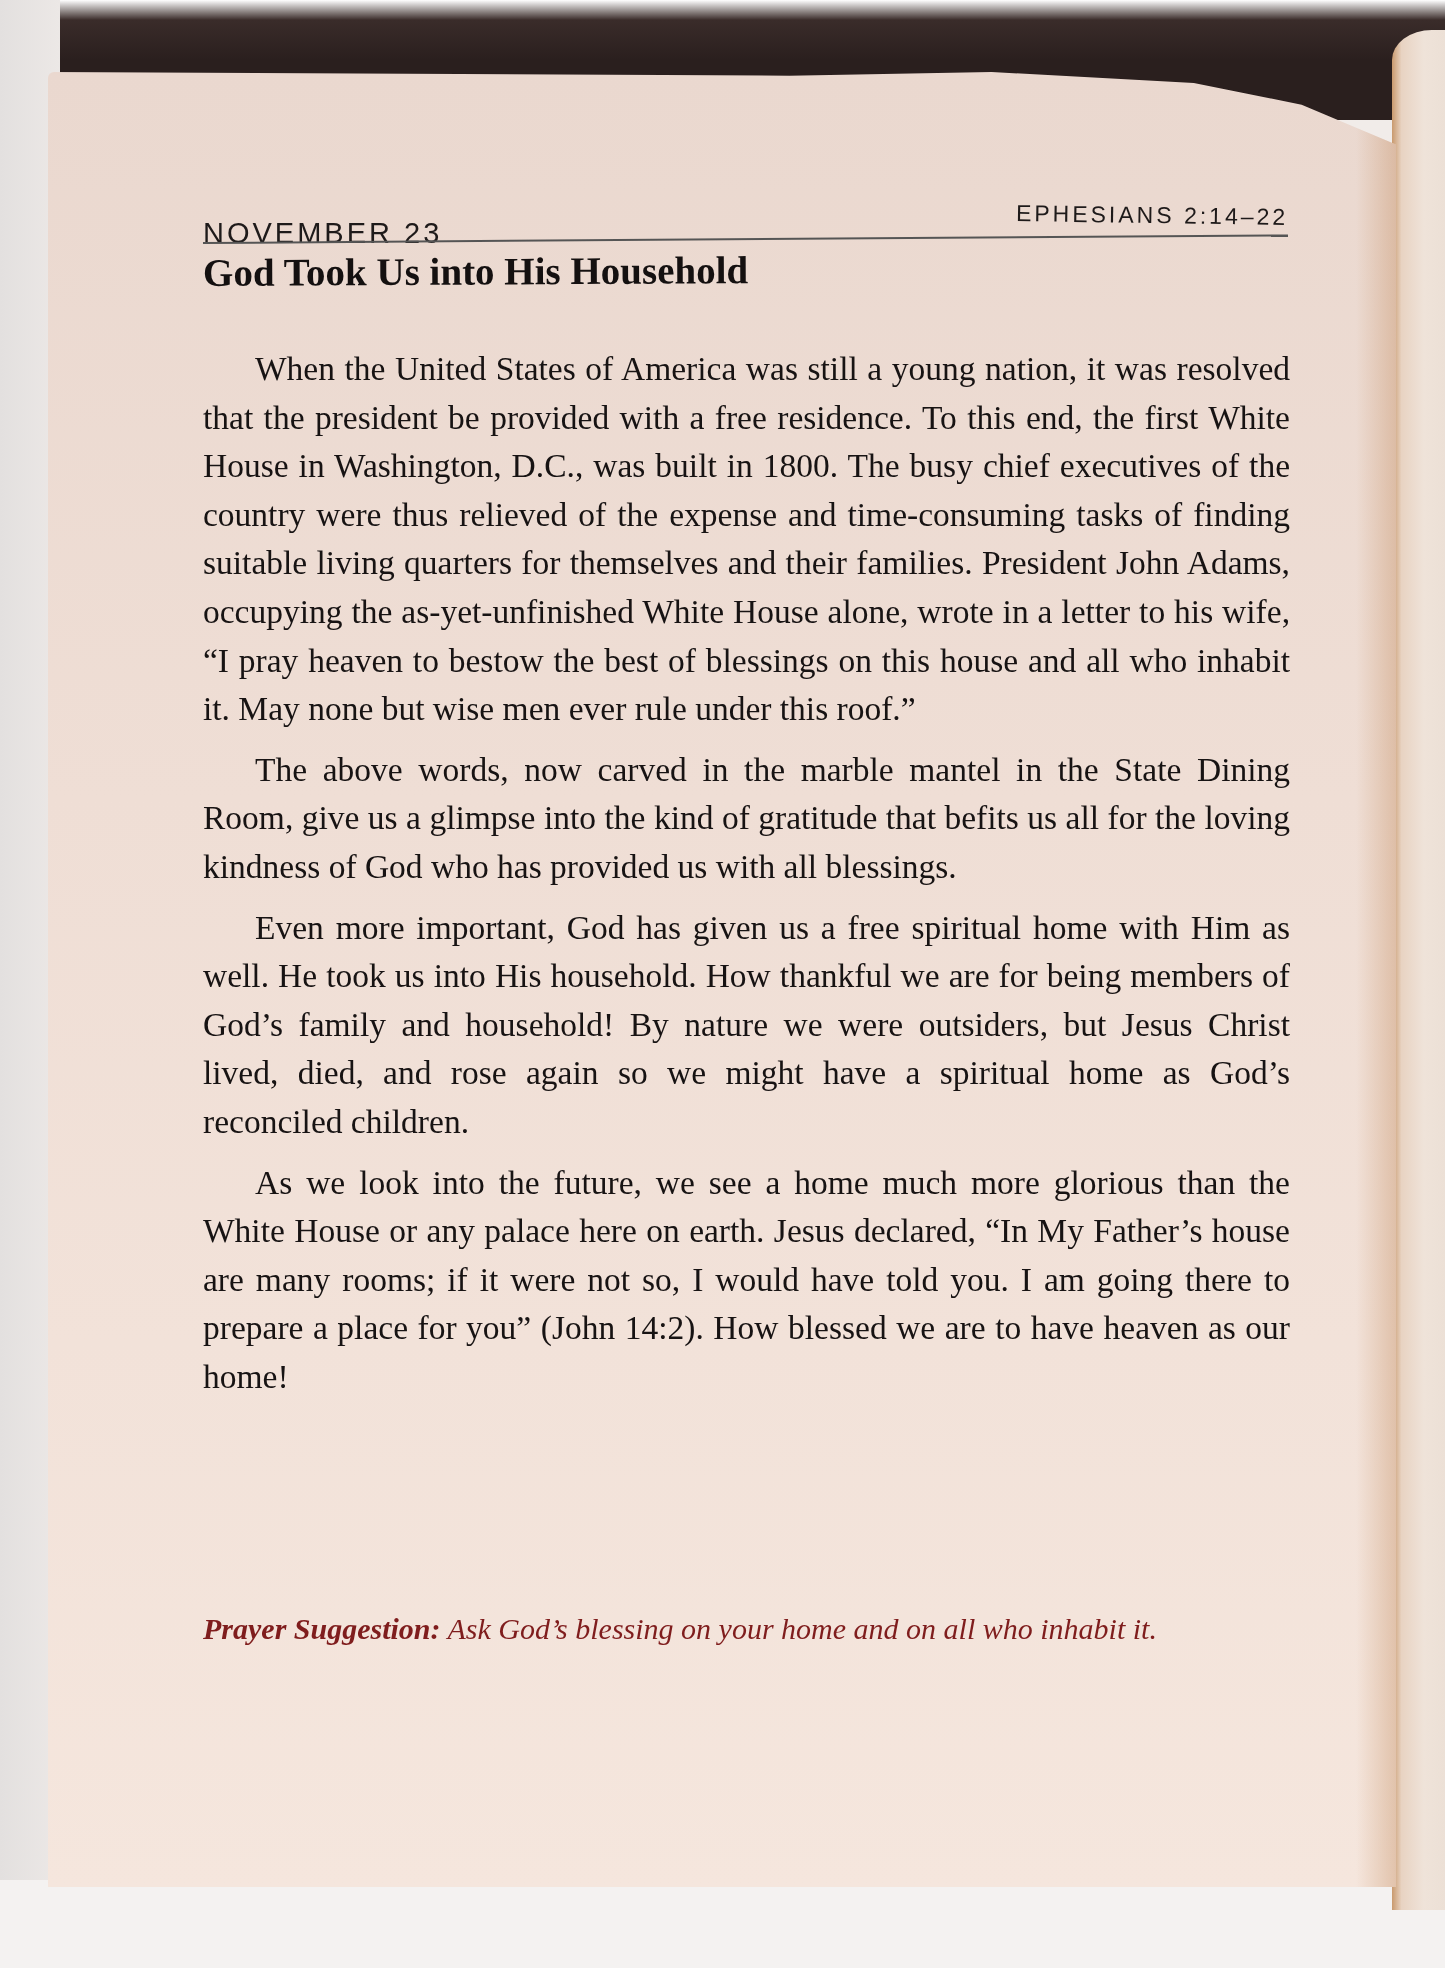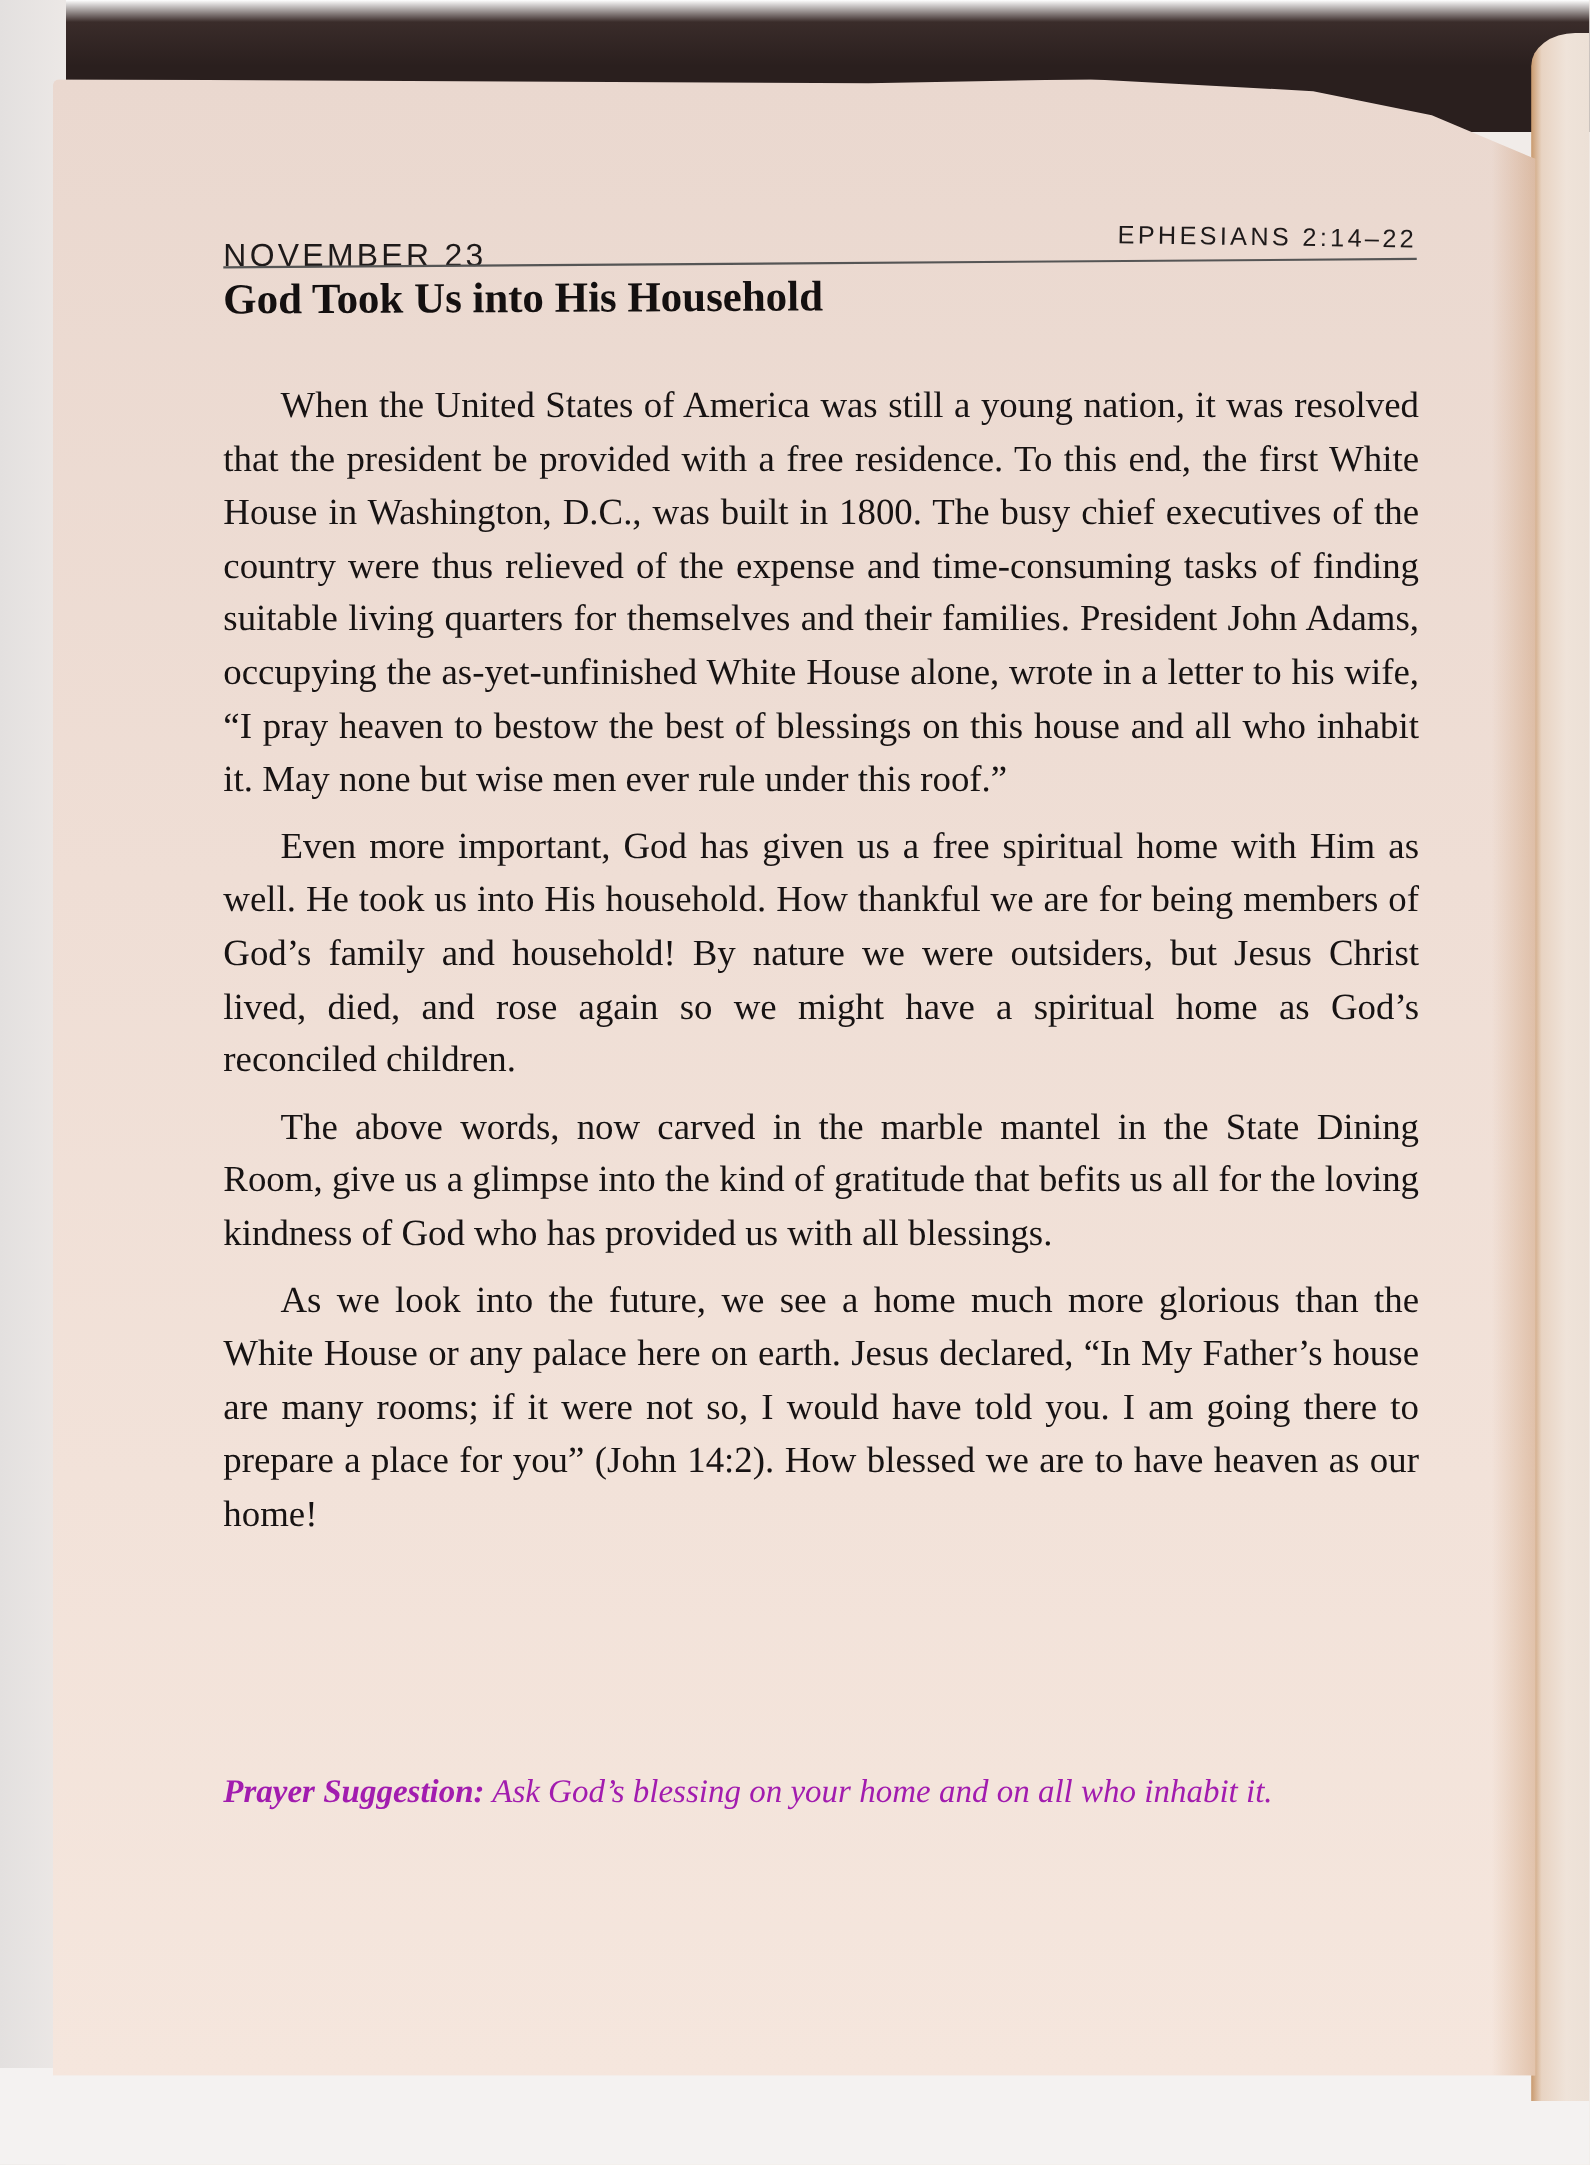--- a/index.html
+++ b/index.html
@@ -61,21 +61,21 @@
       transform: rotate(-0.3deg); transform-origin: left center;
     }
     .body-text {
       position: absolute; left: 203px; top: 333px; width: 1087px;
       font-size: 33.5px; line-height: 48.6px; color: #171313;
       text-align: justify;
     }
     .body-text p { text-indent: 52px; margin-top: 12px; }
     .prayer {
       position: absolute; left: 203px; top: 1608px; width: 1087px;
-      font-size: 30px; line-height: 42px; color: #a21caf;
+      font-size: 30px; line-height: 42px; color: #7f1d1d;
       font-style: italic;
     }
     .prayer .label { font-weight: bold; }
   </style>
 </head>
 <body>
 
 <div class="bg-top"></div>
 <div class="bg-left"></div>
 <div class="bg-bottom"></div>
@@ -86,20 +86,20 @@
 <div class="header-row">
   <span class="date">NOVEMBER 23</span>
   <span class="scripture-ref">EPHESIANS 2:14–22</span>
 </div>
 <div class="rule"></div>
 
 <h1 class="title">God Took Us into His Household</h1>
 
 <div class="body-text">
   <p>When the United States of America was still a young nation, it was resolved that the president be provided with a free residence. To this end, the first White House in Washington, D.C., was built in 1800. The busy chief executives of the country were thus relieved of the expense and time-consuming tasks of finding suitable living quarters for themselves and their families. President John Adams, occupying the as-yet-unfinished White House alone, wrote in a letter to his wife, “I pray heaven to bestow the best of blessings on this house and all who inhabit it. May none but wise men ever rule under this roof.”</p>
+  <p>The above words, now carved in the marble mantel in the State Dining Room, give us a glimpse into the kind of gratitude that befits us all for the loving kindness of God who has provided us with all blessings.</p>
   <p>Even more important, God has given us a free spiritual home with Him as well. He took us into His household. How thankful we are for being members of God’s family and household! By nature we were outsiders, but Jesus Christ lived, died, and rose again so we might have a spiritual home as God’s reconciled children.</p>
-  <p>The above words, now carved in the marble mantel in the State Dining Room, give us a glimpse into the kind of gratitude that befits us all for the loving kindness of God who has provided us with all blessings.</p>
   <p>As we look into the future, we see a home much more glorious than the White House or any palace here on earth. Jesus declared, “In My Father’s house are many rooms; if it were not so, I would have told you. I am going there to prepare a place for you” (John 14:2). How blessed we are to have heaven as our home!</p>
 </div>
 
 <div class="prayer">
   <span class="label">Prayer Suggestion:</span><span> Ask God’s blessing on your home and on all who inhabit it.</span>
 </div>
 
 </body></html>

